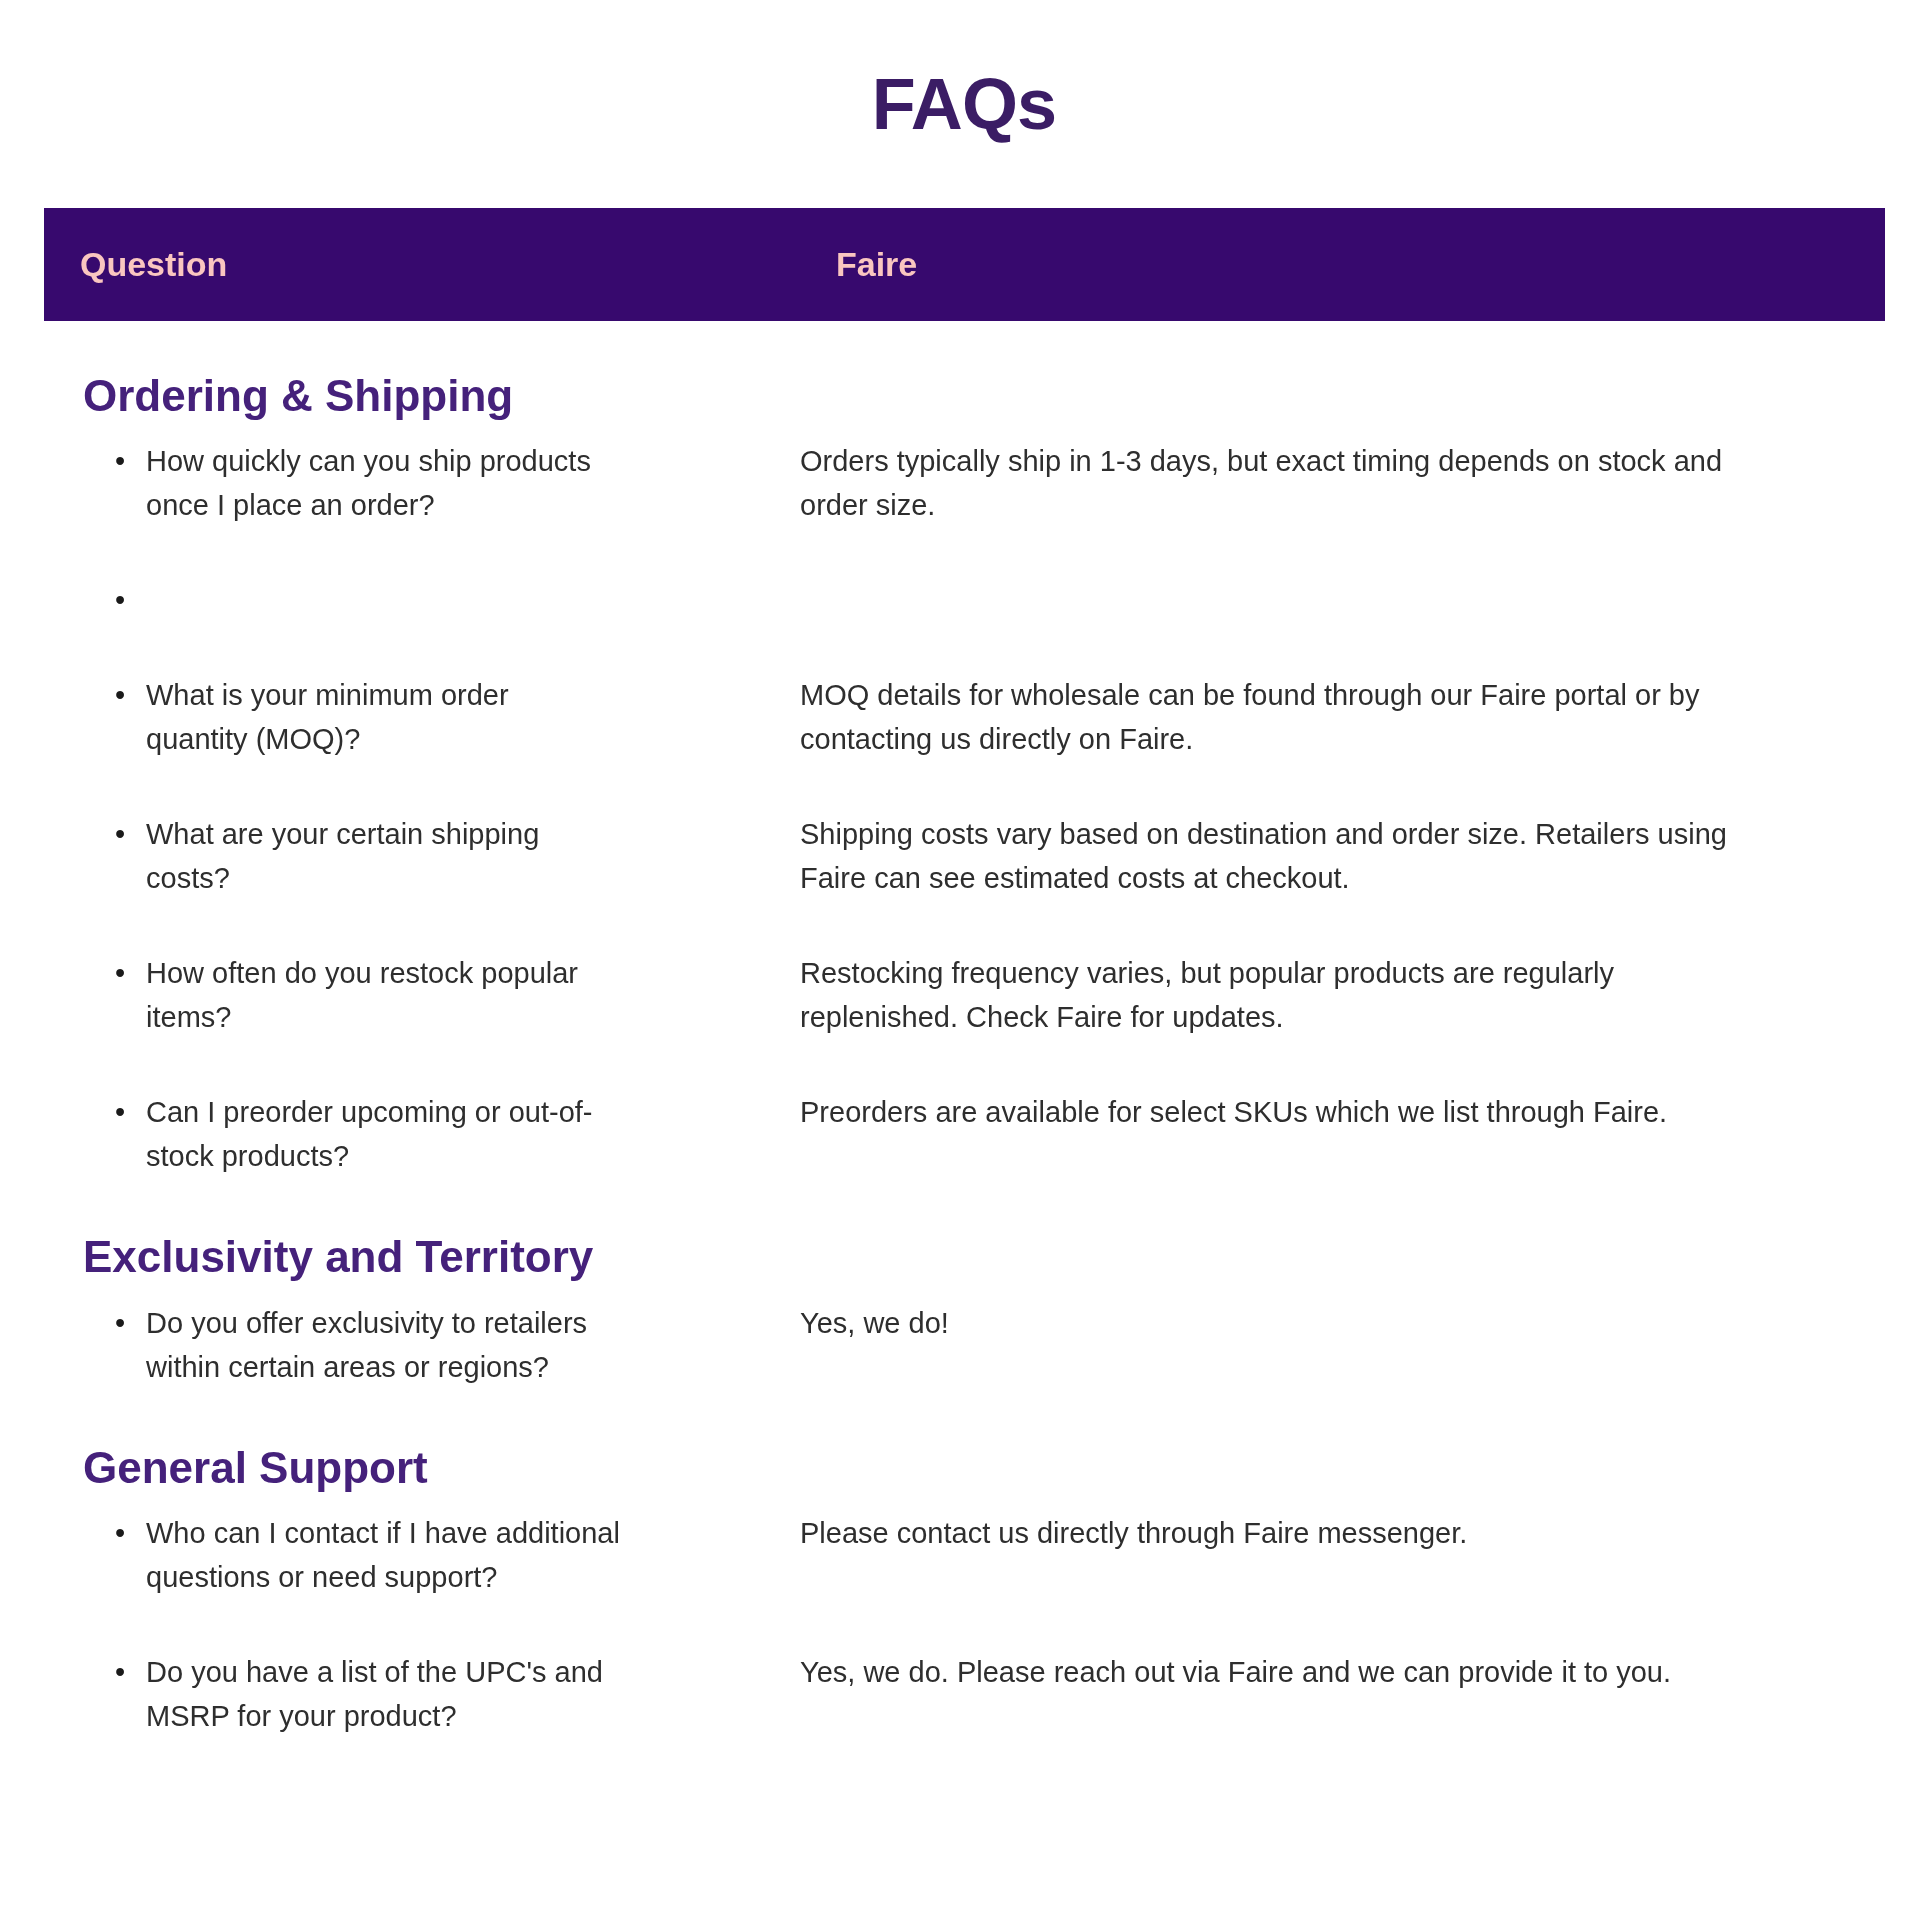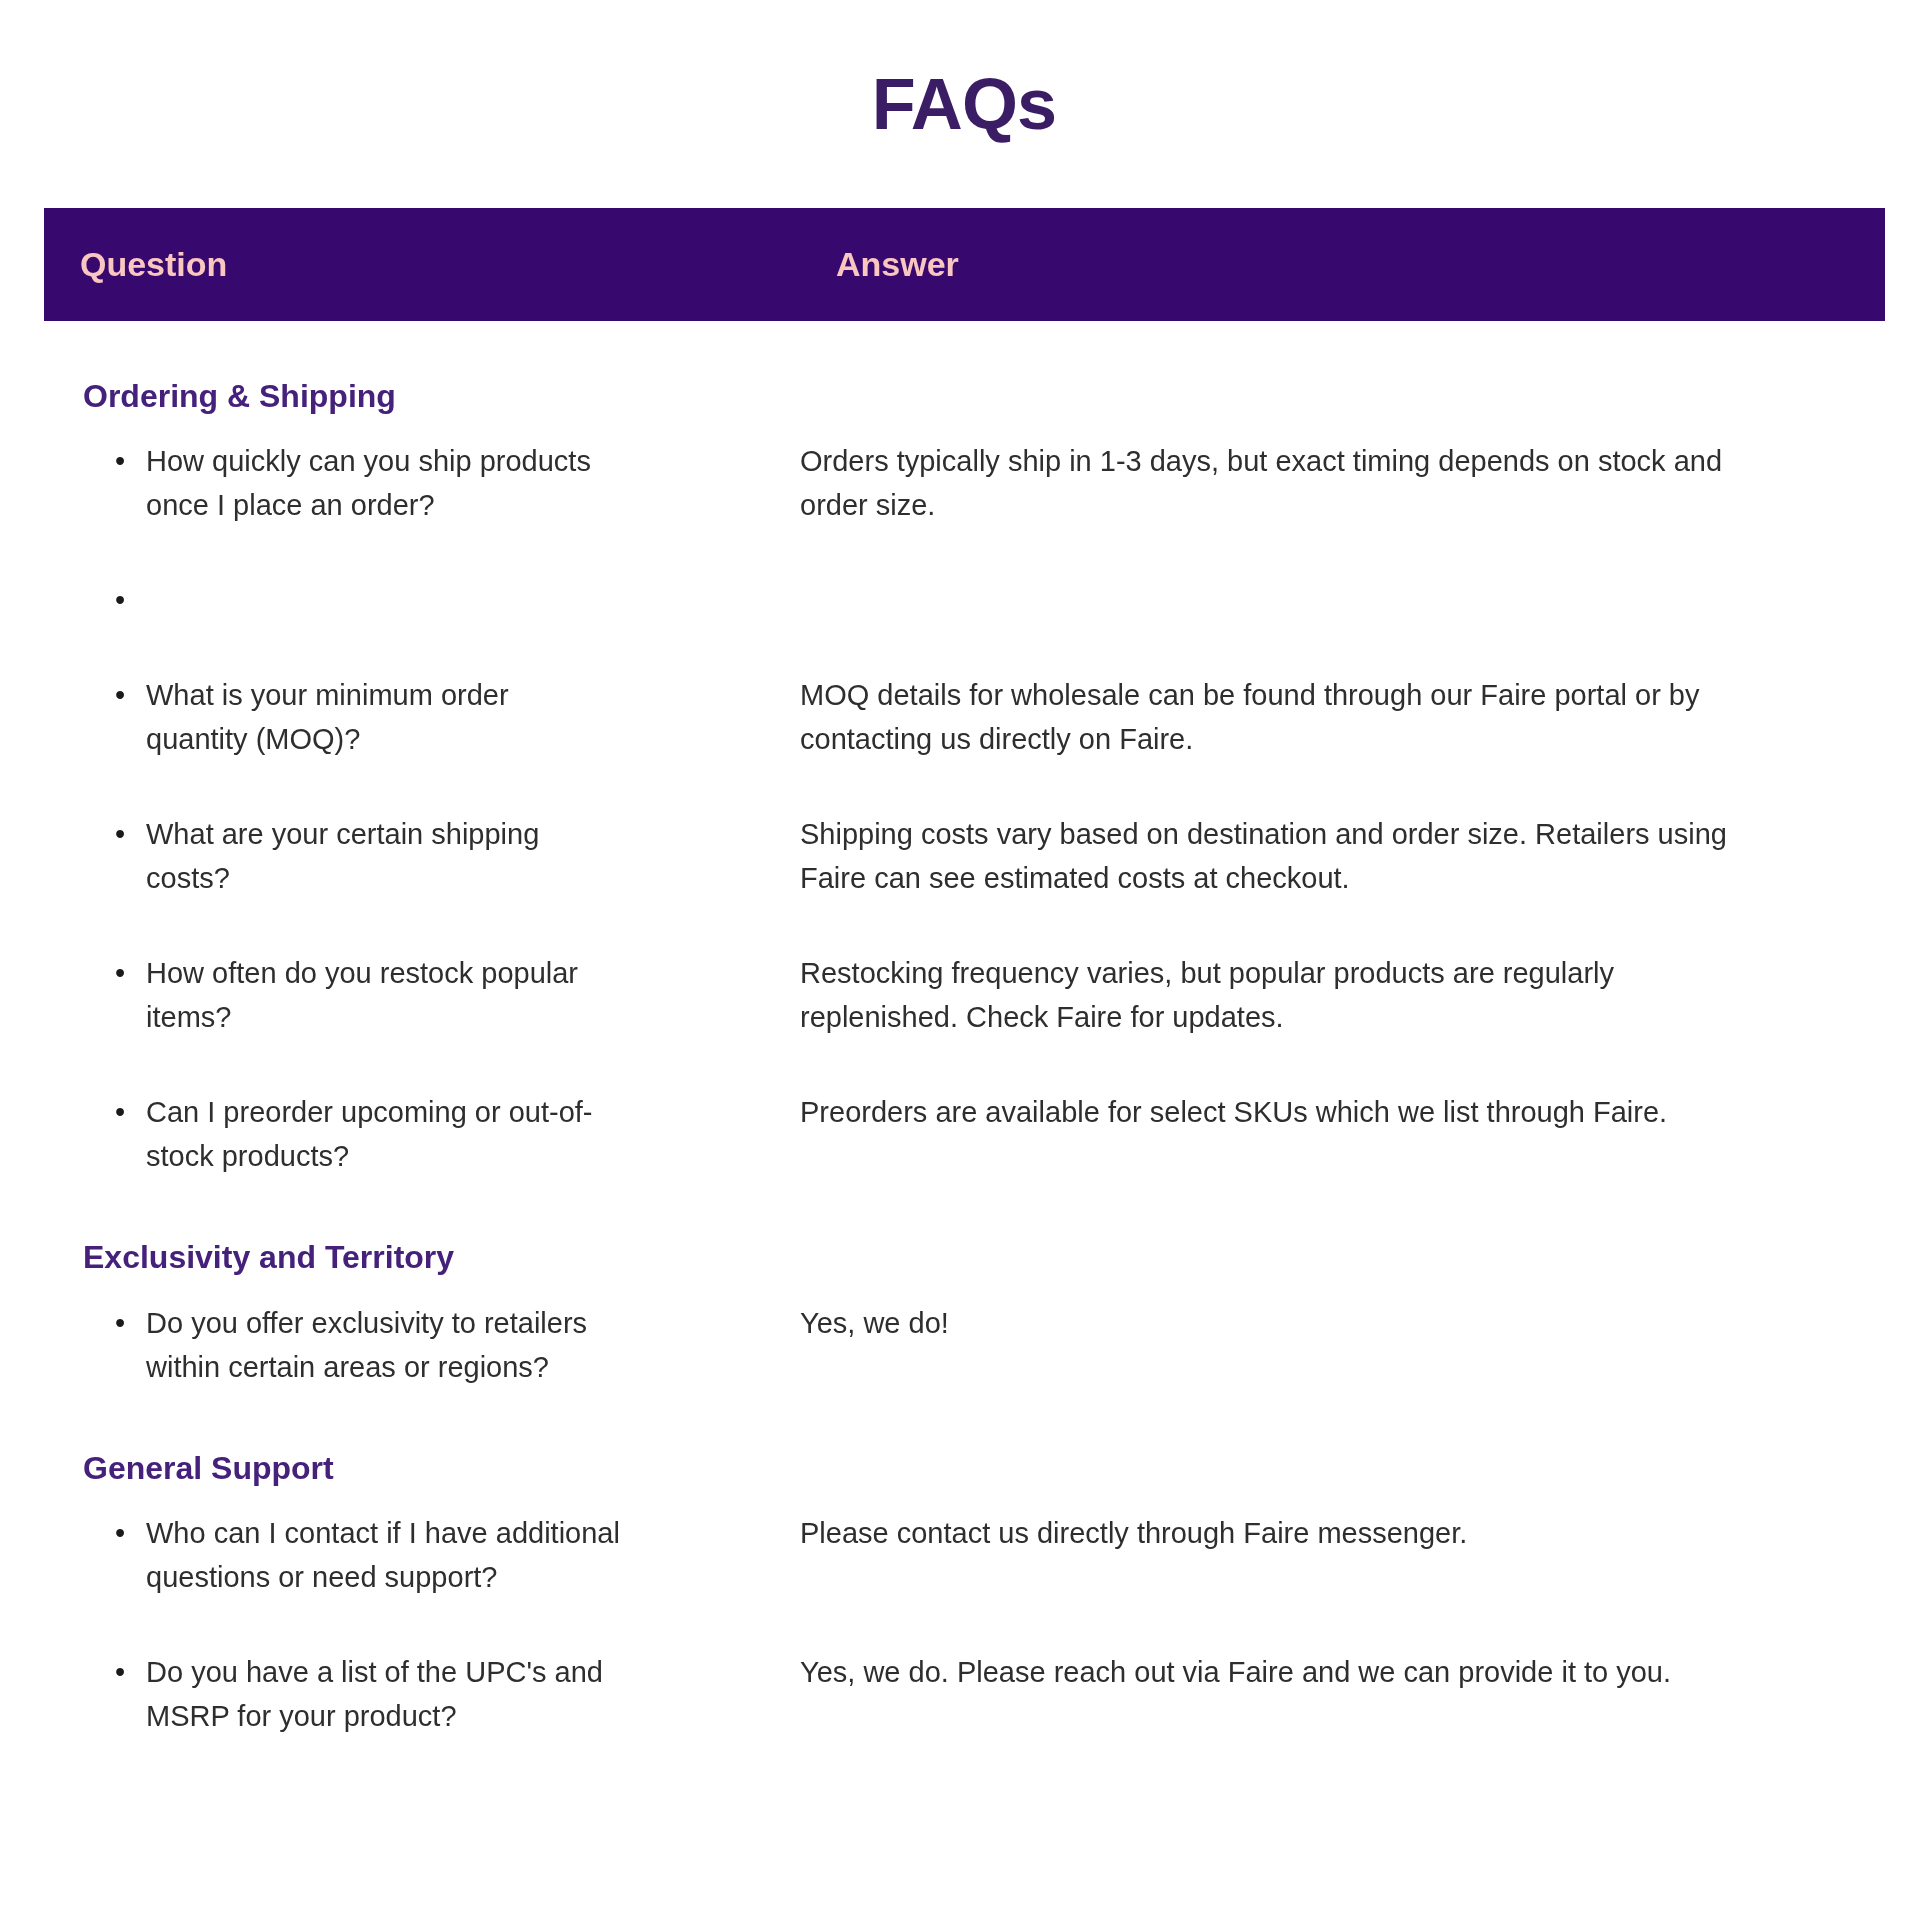--- a/index.html
+++ b/index.html
@@ -39,21 +39,21 @@
     font-size:34px;
     font-weight:bold;
     color:var(--header-text);
     padding-left:36px;
   }
 
   .content{margin:0 43px 0 44px;}
 
   .section-heading{
     margin:56px 0 24.5px 39px;
-    font-size:32px;
+    font-size:44px;
     font-weight:bold;
     color:var(--section-color);
     line-height:38px;
   }
   .section + .section .section-heading{margin-top:60px;}
 
   .row{
     display:grid;
     grid-template-columns:756px 1fr;
     margin-bottom:51px;
@@ -80,21 +80,21 @@
 </style>
 </head>
 <body>
 
 <div class="page">
 
   <h1 class="title">FAQs</h1>
 
   <div class="header-bar">
     <span class="col-label col-q">Question</span>
-    <span class="col-label col-a">Answer</span>
+    <span class="col-label col-a">Faire</span>
   </div>
 
   <div class="content" id="sections-root">
       <section class="section">
         <h2 class="section-heading">Ordering &amp; Shipping</h2>
         <div class="row">
           <div class="q-cell">
             <span class="bullet">•</span>
             <div class="q-text">How quickly can you ship products
 once I place an order?</div>

